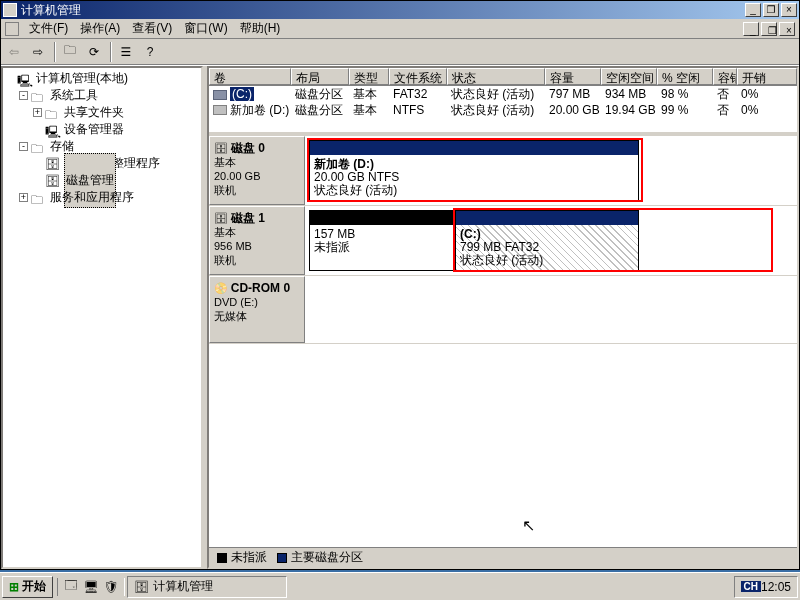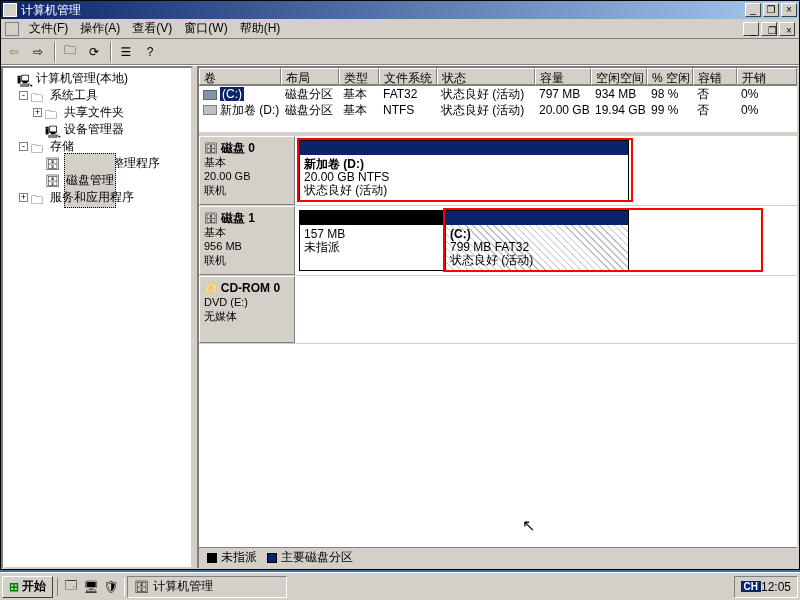--- a/index.html
+++ b/index.html
@@ -25,21 +25,21 @@
 .tree-item .ico{width:16px;height:14px;margin-right:3px;display:inline-block}
 .tree-item.sel span.lbl{background:#d4d0c8;border:1px dotted #000;padding:18px 1px}
 .i0{padding-left:0}.i1{padding-left:14px}.i2{padding-left:28px}
 .splitter{width:4px;background:#d4d0c8;cursor:col-resize}
 .right{flex:1;display:flex;flex-direction:column;background:#fff;border:2px inset #d4d0c8}
 .listhead{height:18px;background:#d4d0c8;display:flex;border-bottom:1px solid #808080}
 .lh{border:1px solid;border-color:#fff #808080 #808080 #fff;padding:1px 4px;overflow:hidden;white-space:nowrap}
 .listbody{height:46px;background:#fff;overflow:auto}
 .lrow{display:flex;height:16px;align-items:center}
 .lc{padding:0 4px;overflow:hidden;white-space:nowrap}
-.c0{width:82px}.c1{width:58px}.c2{width:40px}.c3{width:58px}.c4{width:98px}.c5{width:56px}.c6{width:56px}.c7{width:46px}.c8{width:44px}.c9{width:60px}
+.c0{width:82px}.c1{width:58px}.c2{width:40px}.c3{width:58px}.c4{width:98px}.c5{width:56px}.c6{width:56px}.c7{width:56px}.c8{width:24px}.c9{width:60px}
 .vsplit{height:4px;background:#d4d0c8;cursor:row-resize}
 .graphic{flex:1;background:#fff;overflow:auto}
 .diskrow{display:flex;border-bottom:1px solid #d4d0c8;min-height:68px}
 .diskinfo{width:96px;background:#d4d0c8;border:1px solid;border-color:#fff #808080 #808080 #fff;padding:4px;font-size:11px;line-height:14px}
 .diskinfo b{font-weight:bold}
 .volumes{flex:1;display:flex;padding:4px;gap:0;position:relative}
 .volbox{border:1px solid #000;display:flex;flex-direction:column;background:#fff;font-size:11px;line-height:13px}
 .volhead{height:14px;background:#0a246a}
 .volhead.black{background:#000}
 .volbody{padding:3px 4px;flex:1}

